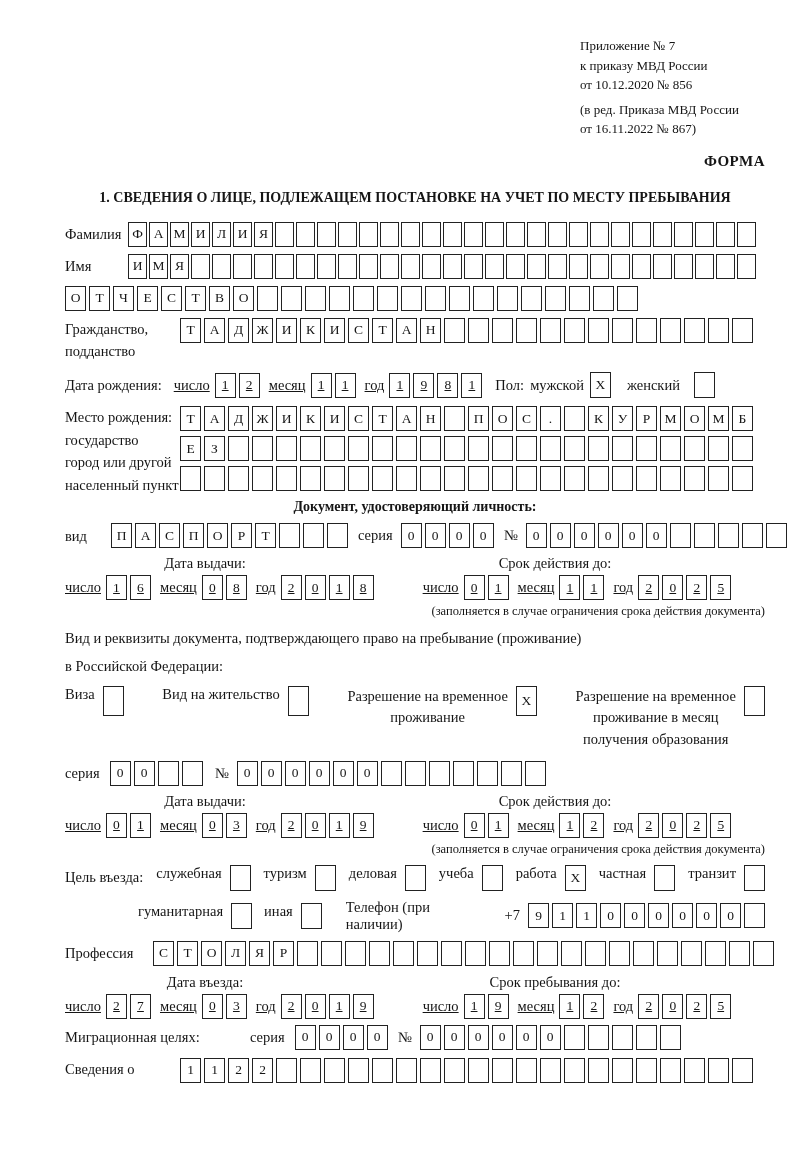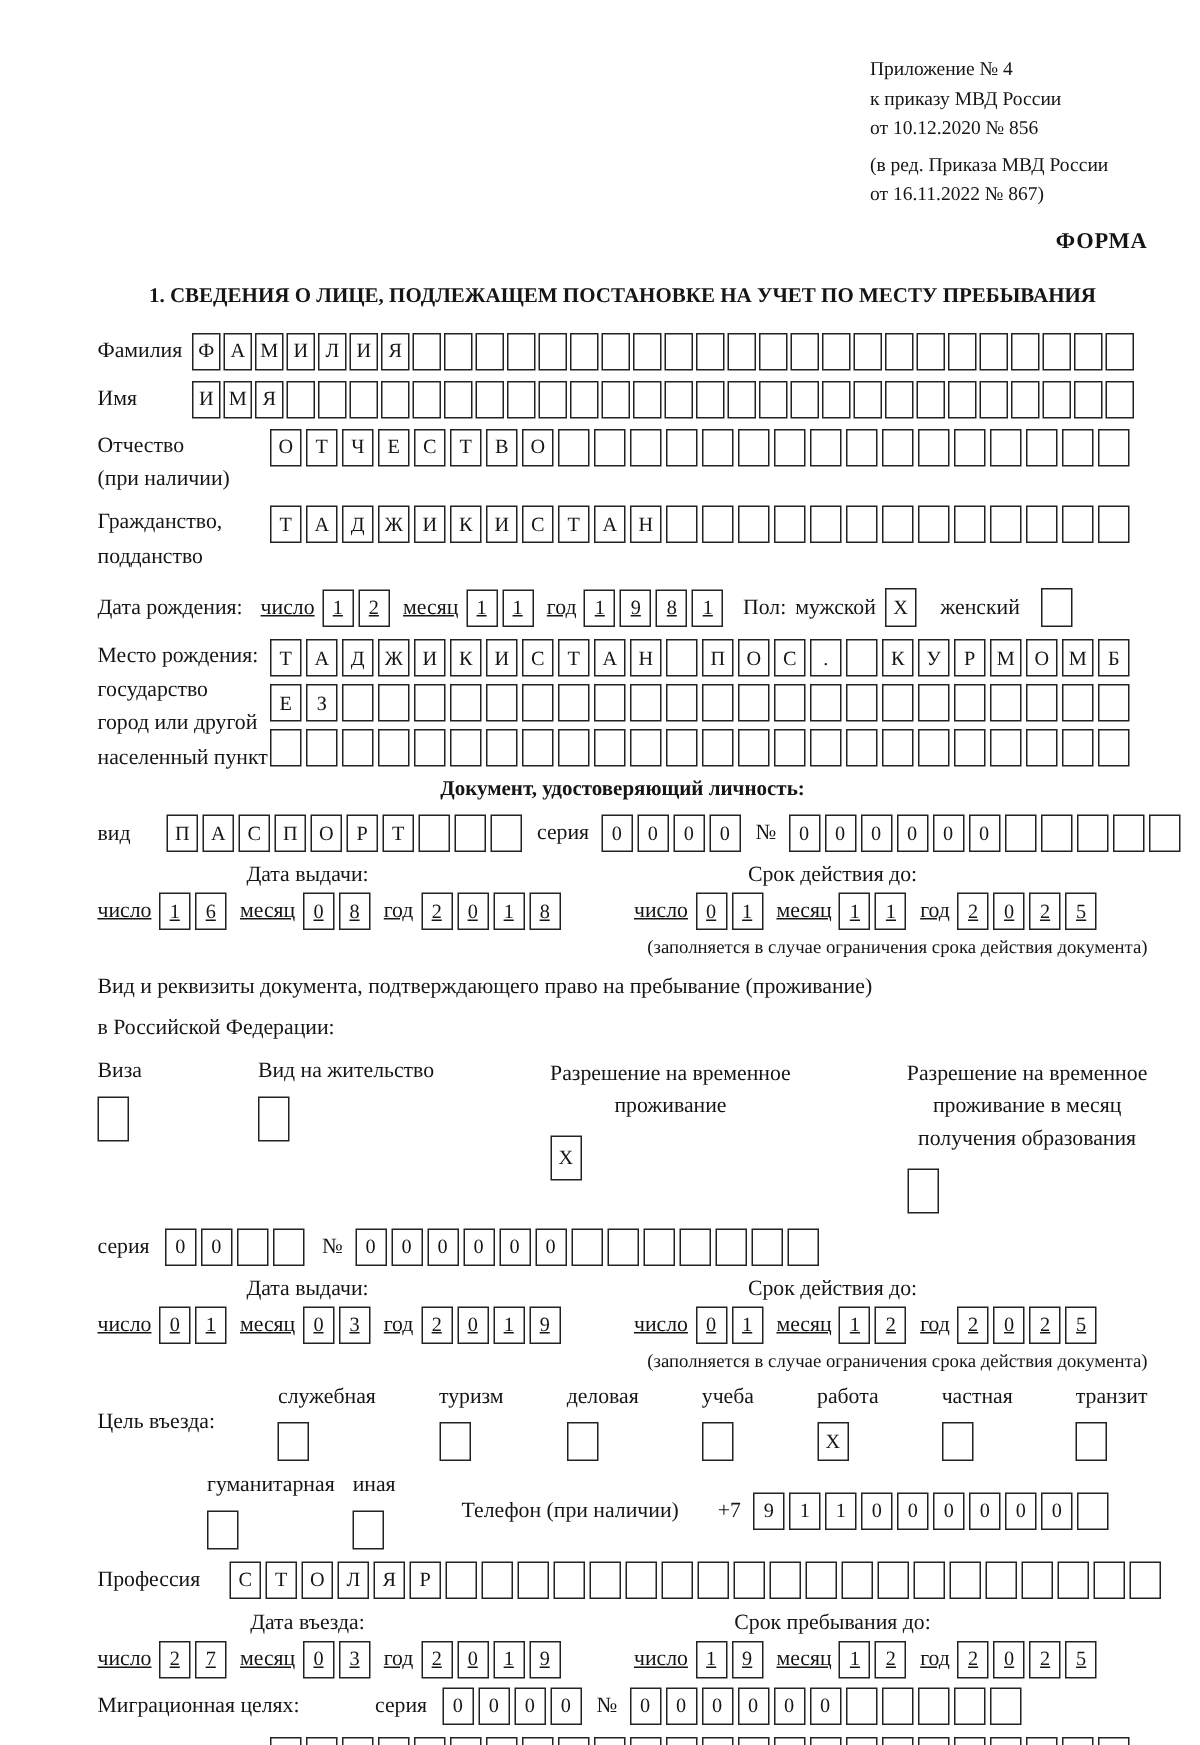--- a/index.html
+++ b/index.html
@@ -45,34 +45,34 @@
   .dates-heads { display:flex; margin-bottom:3px; margin-top:2px; }
   .dh-left { width:280px; text-align:center; flex:none; }
   .dh-right { flex:1; text-align:center; }
   .dates-row { display:flex; align-items:center; margin-bottom:4px; }
   .dates-right { display:inline-flex; align-items:center; margin-left:40px; }
   .note-right { text-align:right; font-size:12.5px; margin:1px 0 8px 0; }
   .intro { margin:4px 0 2px 0; line-height:1.6; }
   .doc-heading { text-align:center; font-weight:bold; font-size:14px; margin:2px 0 8px 0; }
   
   .res-opts { display:flex; align-items:flex-start; justify-content:space-between; margin:8px 0 10px 0; }
-  .opt { display:inline-flex; align-items:flex-start; gap:8px;flex-direction:column; }
+  .opt { display:inline-flex; align-items:flex-start; gap:8px; }
   .opt-lines { text-align:center; line-height:1.5; }
   
   .purpose-row { display:flex; align-items:center; justify-content:space-between; margin-bottom:8px; }
   .purpose-row2 { display:flex; align-items:center; gap:12px; margin-left:73px; margin-bottom:8px; }
   .phone-group { display:inline-flex; align-items:center; gap:8px; }
 </style>
 </head>
 <body>
 
 <div class="page">
 
   <div class="annex">
-    <div>Приложение № 4</div>
+    <div>Приложение № 7</div>
     <div>к приказу МВД России</div>
     <div>от 10.12.2020 № 856</div>
     <div class="annex-edit-gap">(в ред. Приказа МВД России</div>
     <div>от 16.11.2022 № 867)</div>
   </div>
 
   <div class="form-label">ФОРМА</div>
 
 
   <div class="section-heading">1. СВЕДЕНИЯ О ЛИЦЕ, ПОДЛЕЖАЩЕМ ПОСТАНОВКЕ НА УЧЕТ ПО МЕСТУ ПРЕБЫВАНИЯ</div>
@@ -143,24 +143,20 @@
         <span class="cell"></span>
         <span class="cell"></span>
         <span class="cell"></span>
         <span class="cell"></span>
         <span class="cell"></span>
         <span class="cell"></span>
       </span>
   </div>
 
   <div class="row top">
-    <span class="lbl-stack lbl-b">
-      <span>Отчество</span>
-      <span>(при наличии)</span>
-    </span>
     <span class="cells wide">
         <span class="cell">О</span>
         <span class="cell">Т</span>
         <span class="cell">Ч</span>
         <span class="cell">Е</span>
         <span class="cell">С</span>
         <span class="cell">Т</span>
         <span class="cell">В</span>
         <span class="cell">О</span>
         <span class="cell"></span>
@@ -575,21 +571,21 @@
   </div>
   <div class="purpose-row2">
     <span class="opt">
         <span>гуманитарная</span>
         <span class="cell checkbox"></span>
       </span>
     <span class="opt">
         <span>иная</span>
         <span class="cell checkbox"></span>
       </span>
-    <span class="phone-group" style="margin-left:32px;">
+    <span class="phone-group" style="margin-left:12px;">
       <span>Телефон (при наличии)</span>
       <span style="margin-left:18px;">+7</span>
       <span class="cells wide">
           <span class="cell">9</span>
           <span class="cell">1</span>
           <span class="cell">1</span>
           <span class="cell">0</span>
           <span class="cell">0</span>
           <span class="cell">0</span>
           <span class="cell">0</span>

